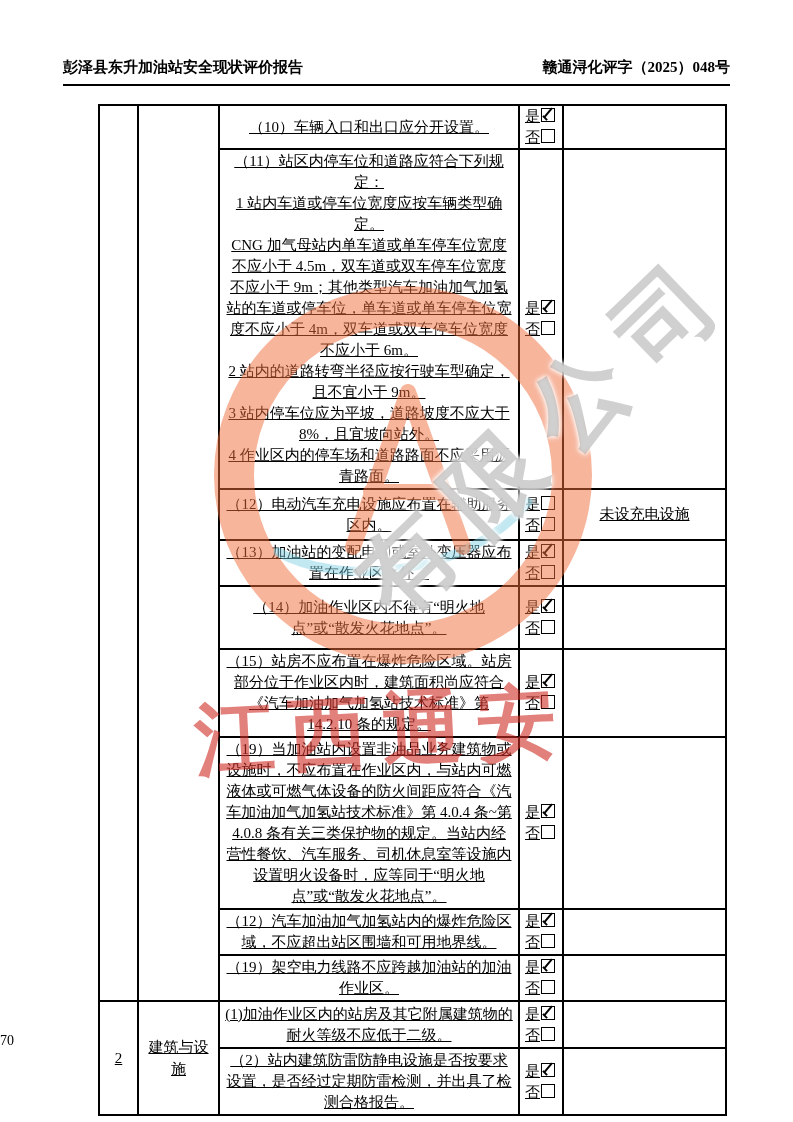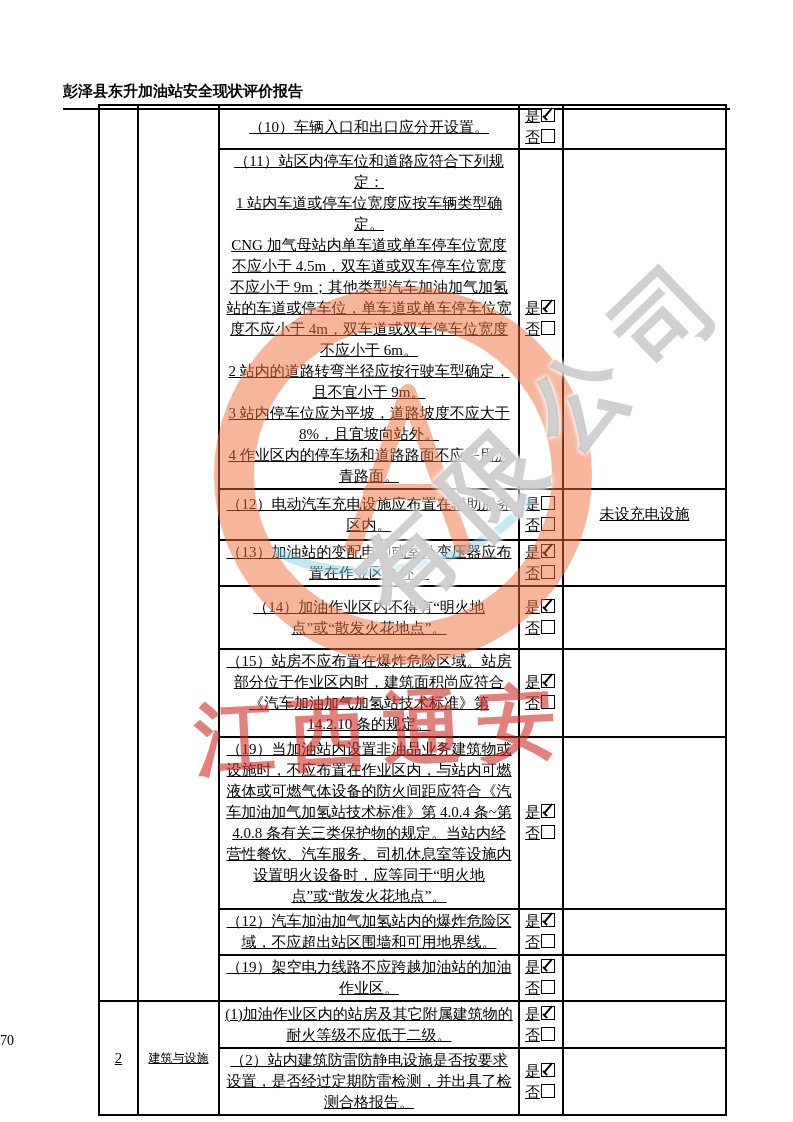--- a/index.html
+++ b/index.html
@@ -6,30 +6,30 @@
   .page{
     position:relative;width:793px;height:1122px;background:#ffffff;
     margin:0 auto;overflow:hidden;color:#000;
     font-family:"Liberation Serif","DejaVu Serif",serif;
   }
   
   .header{
     position:absolute;left:63px;top:58px;width:667px;
     display:flex;justify-content:space-between;align-items:flex-end;
     font-size:15px;font-weight:bold;
-    border-bottom:2px solid #000;padding-bottom:7px;margin-top:24px;
+    border-bottom:2px solid #000;padding-bottom:7px;
   }
   
   table.checklist{
     position:absolute;left:98px;top:104px;width:627px;
     border-collapse:collapse;table-layout:fixed;text-decoration:underline;
   }
   table.checklist td{border:2px solid #000;vertical-align:middle;}
   td.num{text-align:center;font-size:15px;}
-  td.cat{text-align:center;font-size:12px;padding:0 4px;line-height:22px;}
+  td.cat{text-align:center;font-size:15px;padding:0 4px;line-height:22px;}
   td.content{
     font-size:15px;line-height:21px;text-align:center;
     padding:1px 5px;white-space:pre-line;
   }
   td.check{font-size:15px;line-height:21px;padding:0 2px 0 5px;}
   td.remark{font-size:15px;text-align:center;padding:15px 4px;}
   .cbline{white-space:nowrap;}
   .cb{
     display:inline-block;width:12px;height:12px;border:1.5px solid #000;
     position:relative;vertical-align:-1px;margin-left:1px;background:#fff;
@@ -69,20 +69,21 @@
     text-align:left;font-size:14px;
   }
 </style>
 </head>
 <body>
 
 <div class="page">
 
   <div class="header">
     <span>彭泽县东升加油站安全现状评价报告</span>
+    <span>赣通浔化评字（2025）048号</span>
   </div>
 
   <table class="checklist">
     <colgroup>
       <col style="width:39px">
         <col style="width:81px">
         <col style="width:300px">
       <col style="width:44px">
         <col style="width:163px">
     </colgroup>

